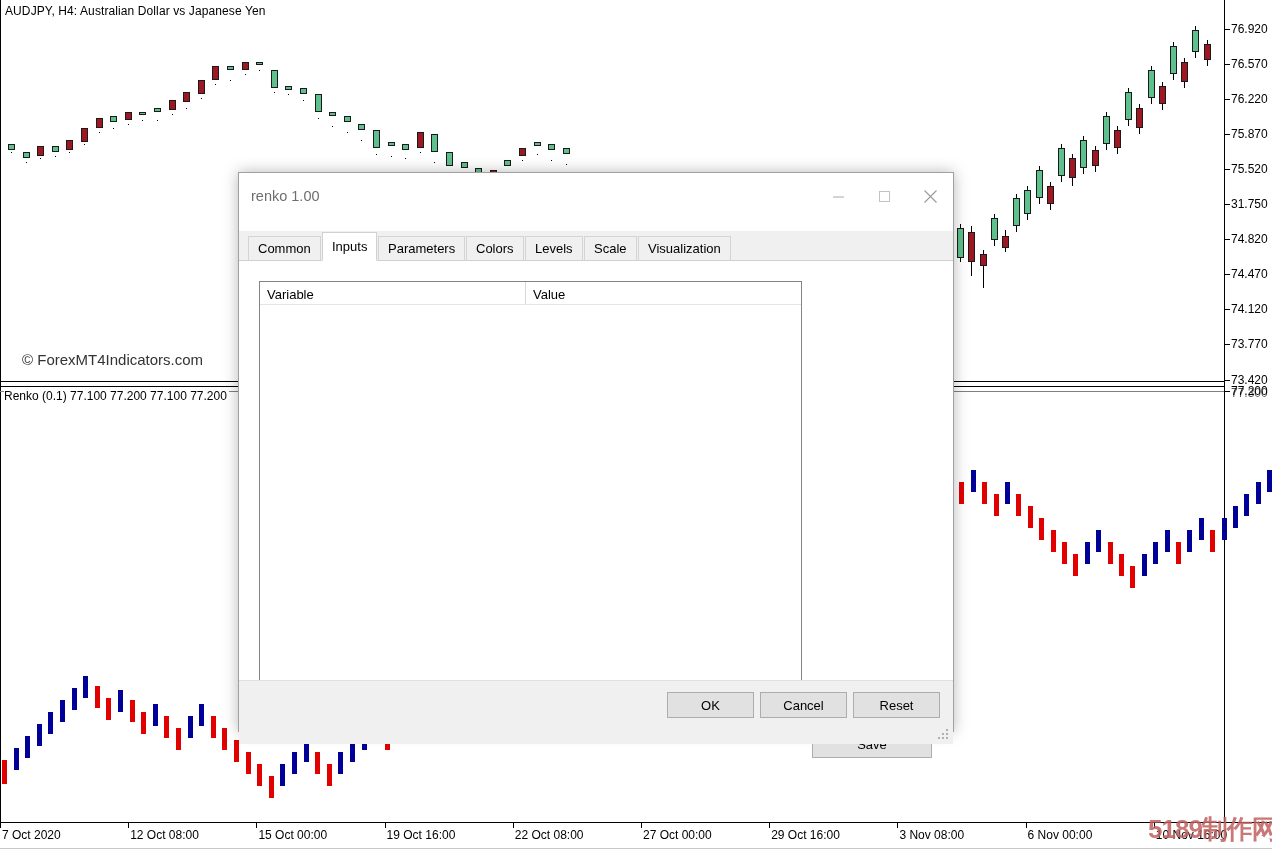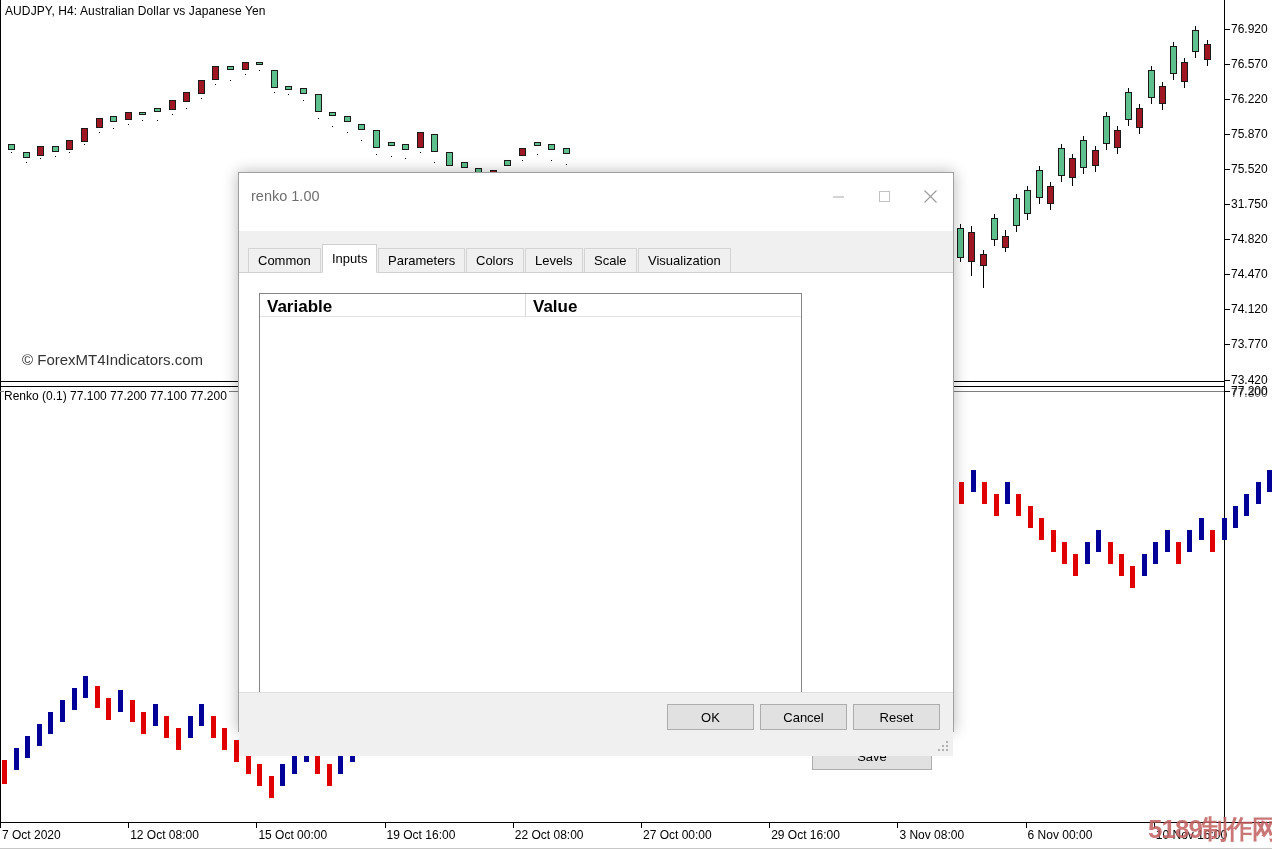--- a/index.html
+++ b/index.html
@@ -165,21 +165,21 @@
     display: flex;
   }
   .wbtn {
     width: 46px; height: 46px;
     display: flex; align-items: center; justify-content: center;
     cursor: default;
   }
   .wbtn svg { display: block; }
   .dlg-tabstrip {
     position: relative;
-    height: 42px;
+    height: 30px;
     background: #f0f0f0;
     padding-left: 9px;
     border-bottom: 1px solid #d0d0d0;
   }
   .tab {
     position: absolute;
     bottom: -1px;
     height: 25px;
     padding: 0 9px;
     display: flex; align-items: center;
@@ -211,24 +211,24 @@
     border: 1px solid #848484;
     background: #ffffff;
     overflow: hidden;
   }
   .grid-head {
     display: flex;
     height: 23px;
     border-bottom: 1px solid #e4e4e4;
   }
   .grid-head .hcell {
-    font-size: 17px;
+    font-size: 13px;
     color: #000000;
     padding: 3px 0 0 7px;
-    display: flex; align-items: center; font-weight: bold;
+    display: flex; align-items: center;
   }
   .hcell.c1 { width: 266px; border-right: 1px solid #d8d8d8; }
   .hcell.c2 { flex: 1; }
   .grid-row {
     display: flex;
     height: 25px;
     border-bottom: 1px solid #e4e4e4;
   }
   .grid-row .rcell {
     font-size: 13px;

